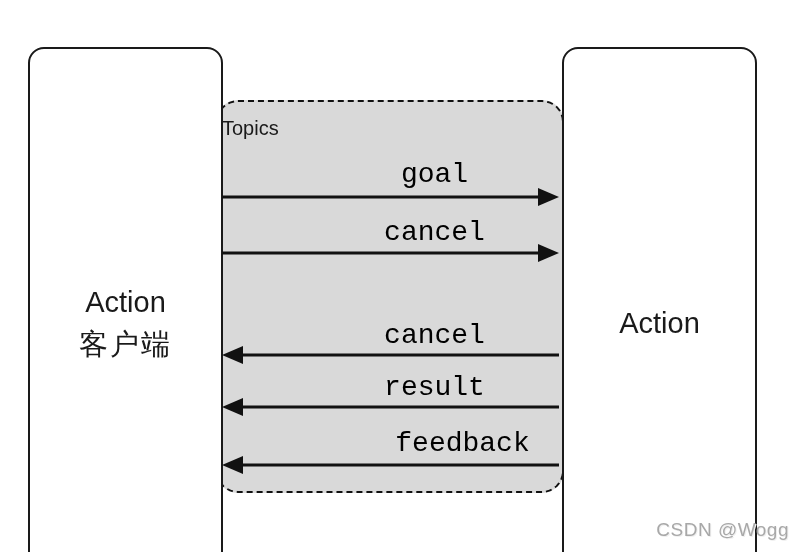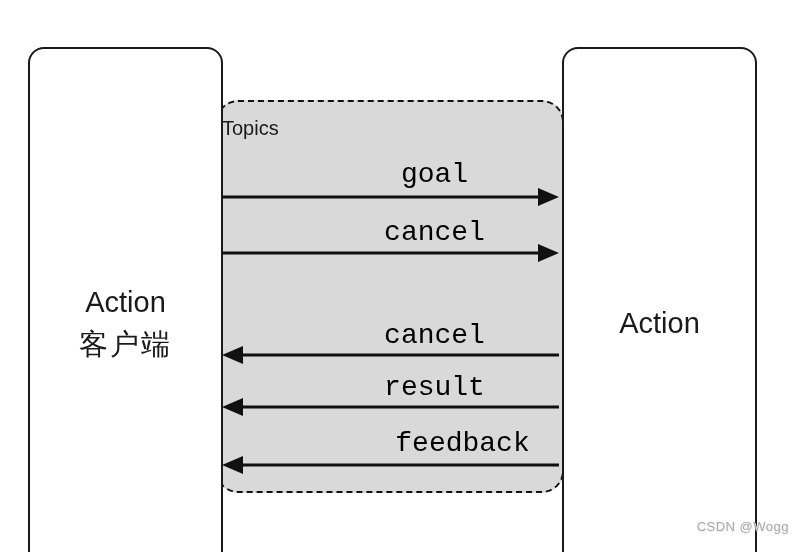--- a/index.html
+++ b/index.html
@@ -120,21 +120,21 @@
   .arr-result   { top: 398px; }
   .arr-feedback { top: 456px; }
 
   
   .watermark {
     position: absolute;
     right: 4px;
     top: 519px;
     z-index: 6;
     font-family: "Liberation Sans", sans-serif;
-    font-size: 13px;
+    font-size: 19px;
     color: #a8a8a8;
     text-shadow: 1px 1px 0 #f0f0f0;
     letter-spacing: 0.5px;
   }
 </style>
 </head>
 <body>
 
 <div class="canvas">
 

